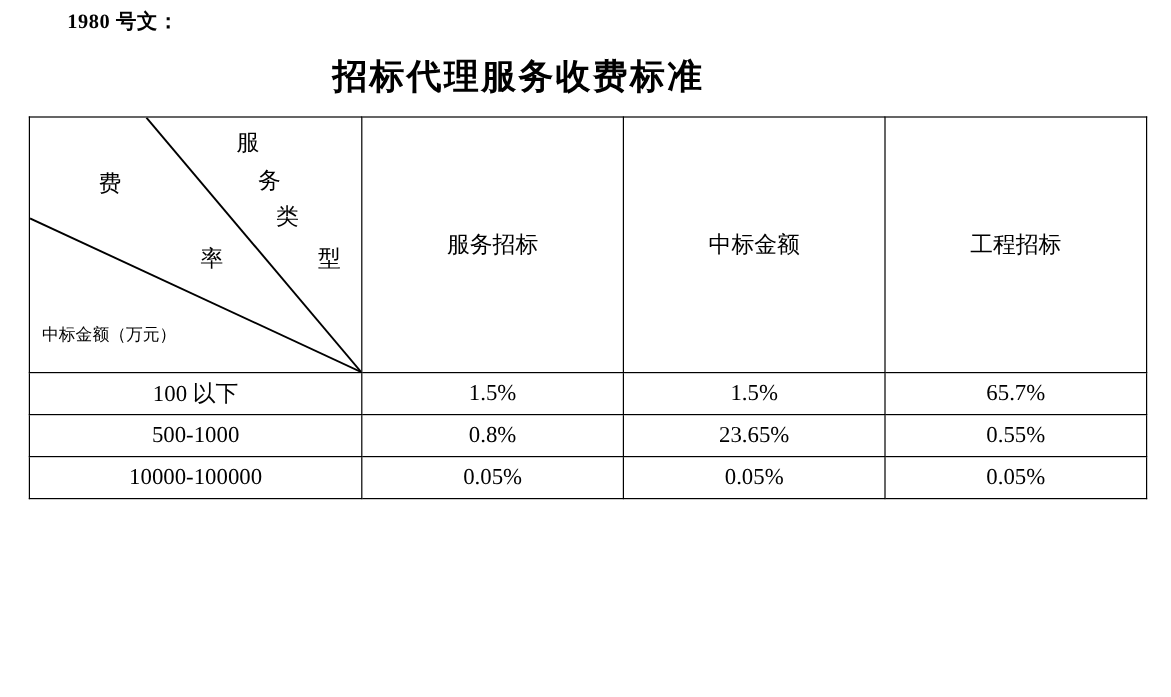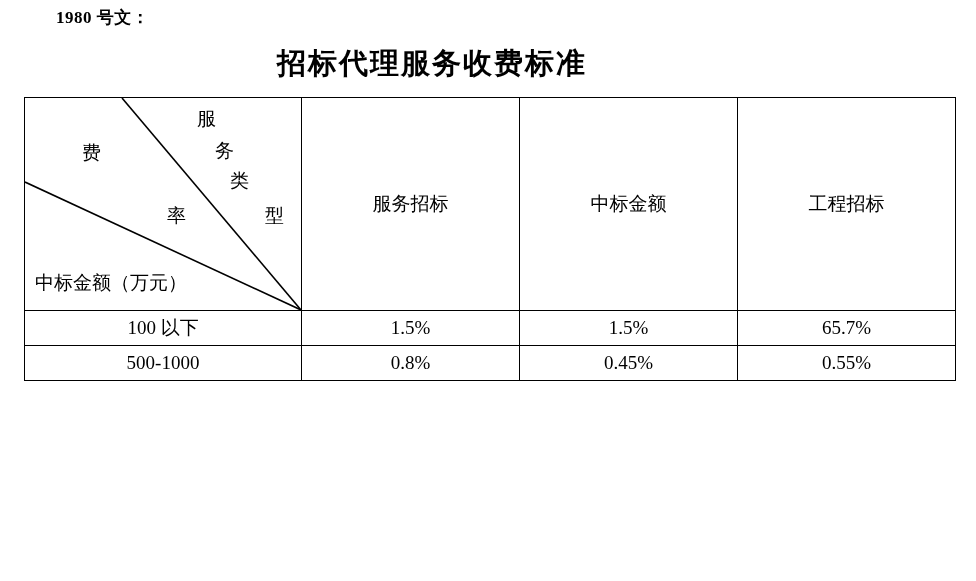--- a/index.html
+++ b/index.html
@@ -80,21 +80,21 @@
   }
   
   .lbl-fuwu   { left: 172px; top: 8px; }
   .lbl-lei    { left: 205px; top: 70px; }
   .lbl-xing   { left: 240px; top: 105px; }
   .lbl-wu     { left: 190px; top: 40px; }
   
   .lbl-fei    { left: 57px;  top: 42px; }
   .lbl-lv     { left: 142px; top: 105px; }
   
-  .lbl-amount { left: 10px;  top: 172px; font-size: 19px; }
+  .lbl-amount { left: 10px;  top: 172px; font-size: 14px; }
 
   .hdr-type {
     font-size: 20px;
   }
   .row-label {
     font-size: 19px;
     margin-top: 13px;
   }
   .row-val {
     font-size: 19px;
@@ -134,18 +134,24 @@
 
       <tr>
         <td class="col-label row-label">100 以下</td>
         <td class="col-val row-val">1.5%</td>
         <td class="col-val row-val">1.5%</td>
         <td class="col-val row-val">65.7%</td>
       </tr>
       <tr>
         <td class="col-label row-label">500-1000</td>
         <td class="col-val row-val">0.8%</td>
-        <td class="col-val row-val">0.45%</td>
+        <td class="col-val row-val">23.65%</td>
         <td class="col-val row-val">0.55%</td>
+      </tr>
+      <tr>
+        <td class="col-label row-label">10000-100000</td>
+        <td class="col-val row-val">0.05%</td>
+        <td class="col-val row-val">0.05%</td>
+        <td class="col-val row-val">0.05%</td>
       </tr>
     </tbody>
   </table>
 </div>
 
 </body></html>

